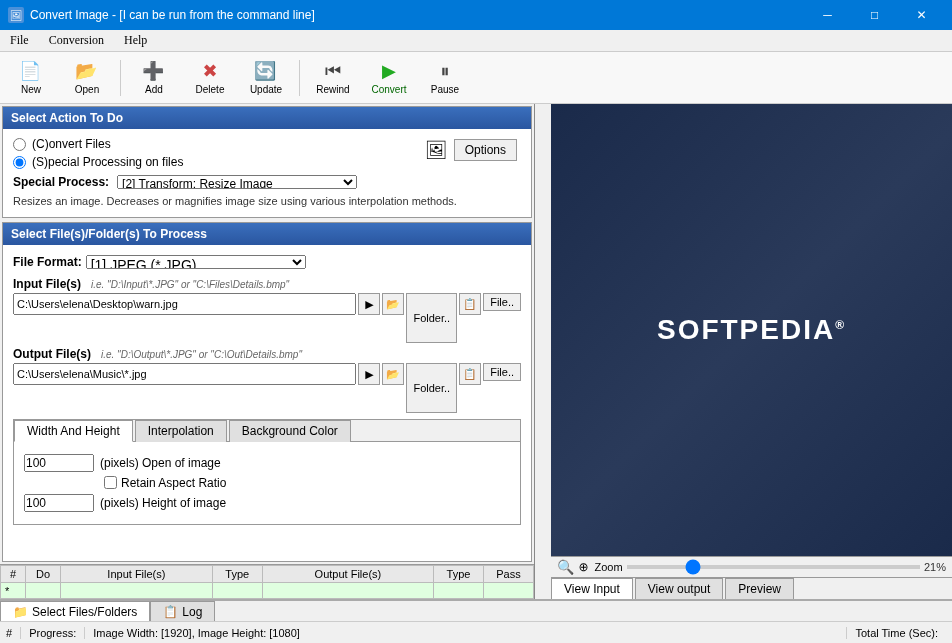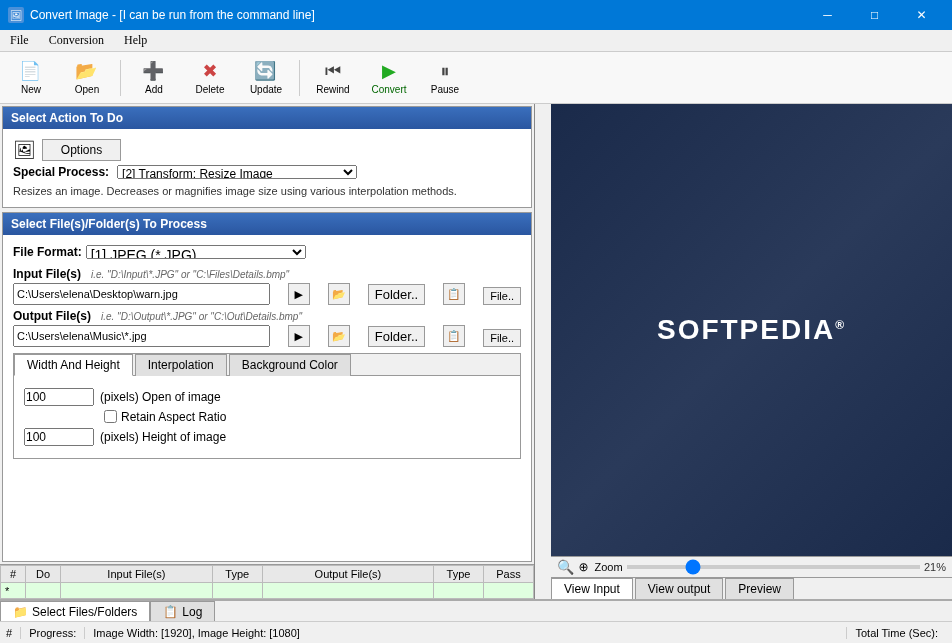--- a/index.html
+++ b/index.html
@@ -30,39 +30,39 @@
     .icon-convert { color: #4c4; }
     .icon-pause { color: #444; }
 
     
     .section-header { background: linear-gradient(to bottom, #3a6fbd, #2a56a0); color: white; padding: 4px 8px; font-size: 12px; font-weight: bold; }
 
     
     .action-section { border: 1px solid #999; margin: 2px; background: white; }
     .action-body { padding: 6px 10px; }
     .radio-row { display: flex; align-items: center; gap: 6px; padding: 2px 0; }
-    .options-btn { display: flex; align-items: center; gap: 4px; background: #f0f0f0; border: 1px solid #999; padding: 3px 18px; cursor: pointer; font-size: 12px; }
+    .options-btn { display: flex; align-items: center; gap: 4px; background: #f0f0f0; border: 1px solid #999; padding: 3px 10px; cursor: pointer; font-size: 12px; }
     .special-process-row { display: flex; align-items: center; gap: 8px; padding: 4px 0; }
     .label-bold { font-weight: bold; }
     .process-select { width: 240px; font-size: 12px; }
     .process-desc { font-size: 11px; color: #333; padding: 2px 0 4px 0; }
 
     
     .file-section { border: 1px solid #999; margin: 2px; background: white; flex: 1; }
     .file-body { padding: 6px 10px; }
     .format-row { display: flex; align-items: center; gap: 4px; padding: 4px 0; }
     .format-select { width: 220px; font-size: 14px; }
     .file-input-section { margin: 4px 0; }
     .file-label { display: flex; align-items: center; gap: 4px; }
     .file-label-main { font-weight: bold; font-size: 12px; }
     .file-label-hint { font-size: 10px; color: #666; margin-left: 6px; font-style: italic; }
-    .file-input-row { display: flex; align-items: flex-end; gap: 18px; margin-top: 2px; }
+    .file-input-row { display: flex; align-items: flex-start; gap: 2px; margin-top: 2px; }
     .file-combo { flex: 1; font-size: 11px; }
     .file-btn { width: 22px; height: 22px; background: #f0f0f0; border: 1px solid #999; cursor: pointer; display: flex; align-items: center; justify-content: center; font-size: 11px; }
-    .folder-btn { background: #f0f0f0; border: 1px solid #999; padding: 2px 6px; cursor: pointer; font-size: 13px; }
+    .folder-btn { background: #f0f0f0; border: 1px solid #999; padding: 18px 6px; cursor: pointer; font-size: 11px; }
     .file-action-btn { background: #f0f0f0; border: 1px solid #999; padding: 2px 6px; cursor: pointer; font-size: 11px; }
 
     
     .tabs-container { border: 1px solid #999; margin: 2px; background: white; }
     .tab-bar { display: flex; border-bottom: 1px solid #999; background: #f0f0f0; }
     .tab { padding: 3px 12px; border: 1px solid #999; border-bottom: none; margin-right: 2px; cursor: pointer; font-size: 12px; background: #e0e0e0; margin-bottom: -1px; }
     .tab.active { background: white; border-bottom: 1px solid white; }
     .tab-content { padding: 8px 10px; background: white; }
     .param-row { display: flex; align-items: center; gap: 6px; margin: 4px 0; }
     .spin-input { width: 70px; font-size: 12px; }
@@ -168,20 +168,30 @@
   <div class="content-area">
 
     <div class="left-col">
 
       <div class="action-section">
         <div class="section-header">
           <span>Select Action To Do</span>
         </div>
         <div class="action-body">
           <div style="display:flex; align-items:flex-start; justify-content:space-between;">
+            <div>
+              <div class="radio-row">
+                <input type="radio" name="action" style="">
+                <label>(C)onvert Files</label>
+              </div>
+              <div class="radio-row">
+                <input type="radio" name="action" checked="" style="">
+                <label>(S)pecial Processing on files</label>
+              </div>
+            </div>
             <div style="display:flex; align-items:center; gap:6px; padding-right:4px; padding-top:4px;">
               <span style="font-size:18px;">🖼</span>
               <button class="options-btn">
                 <span>Options</span>
               </button>
             </div>
           </div>
           <div class="special-process-row">
             <span class="label-bold">Special Process:</span>
             <select class="process-select"><option>[2] Transform: Resize Image</option></select>

